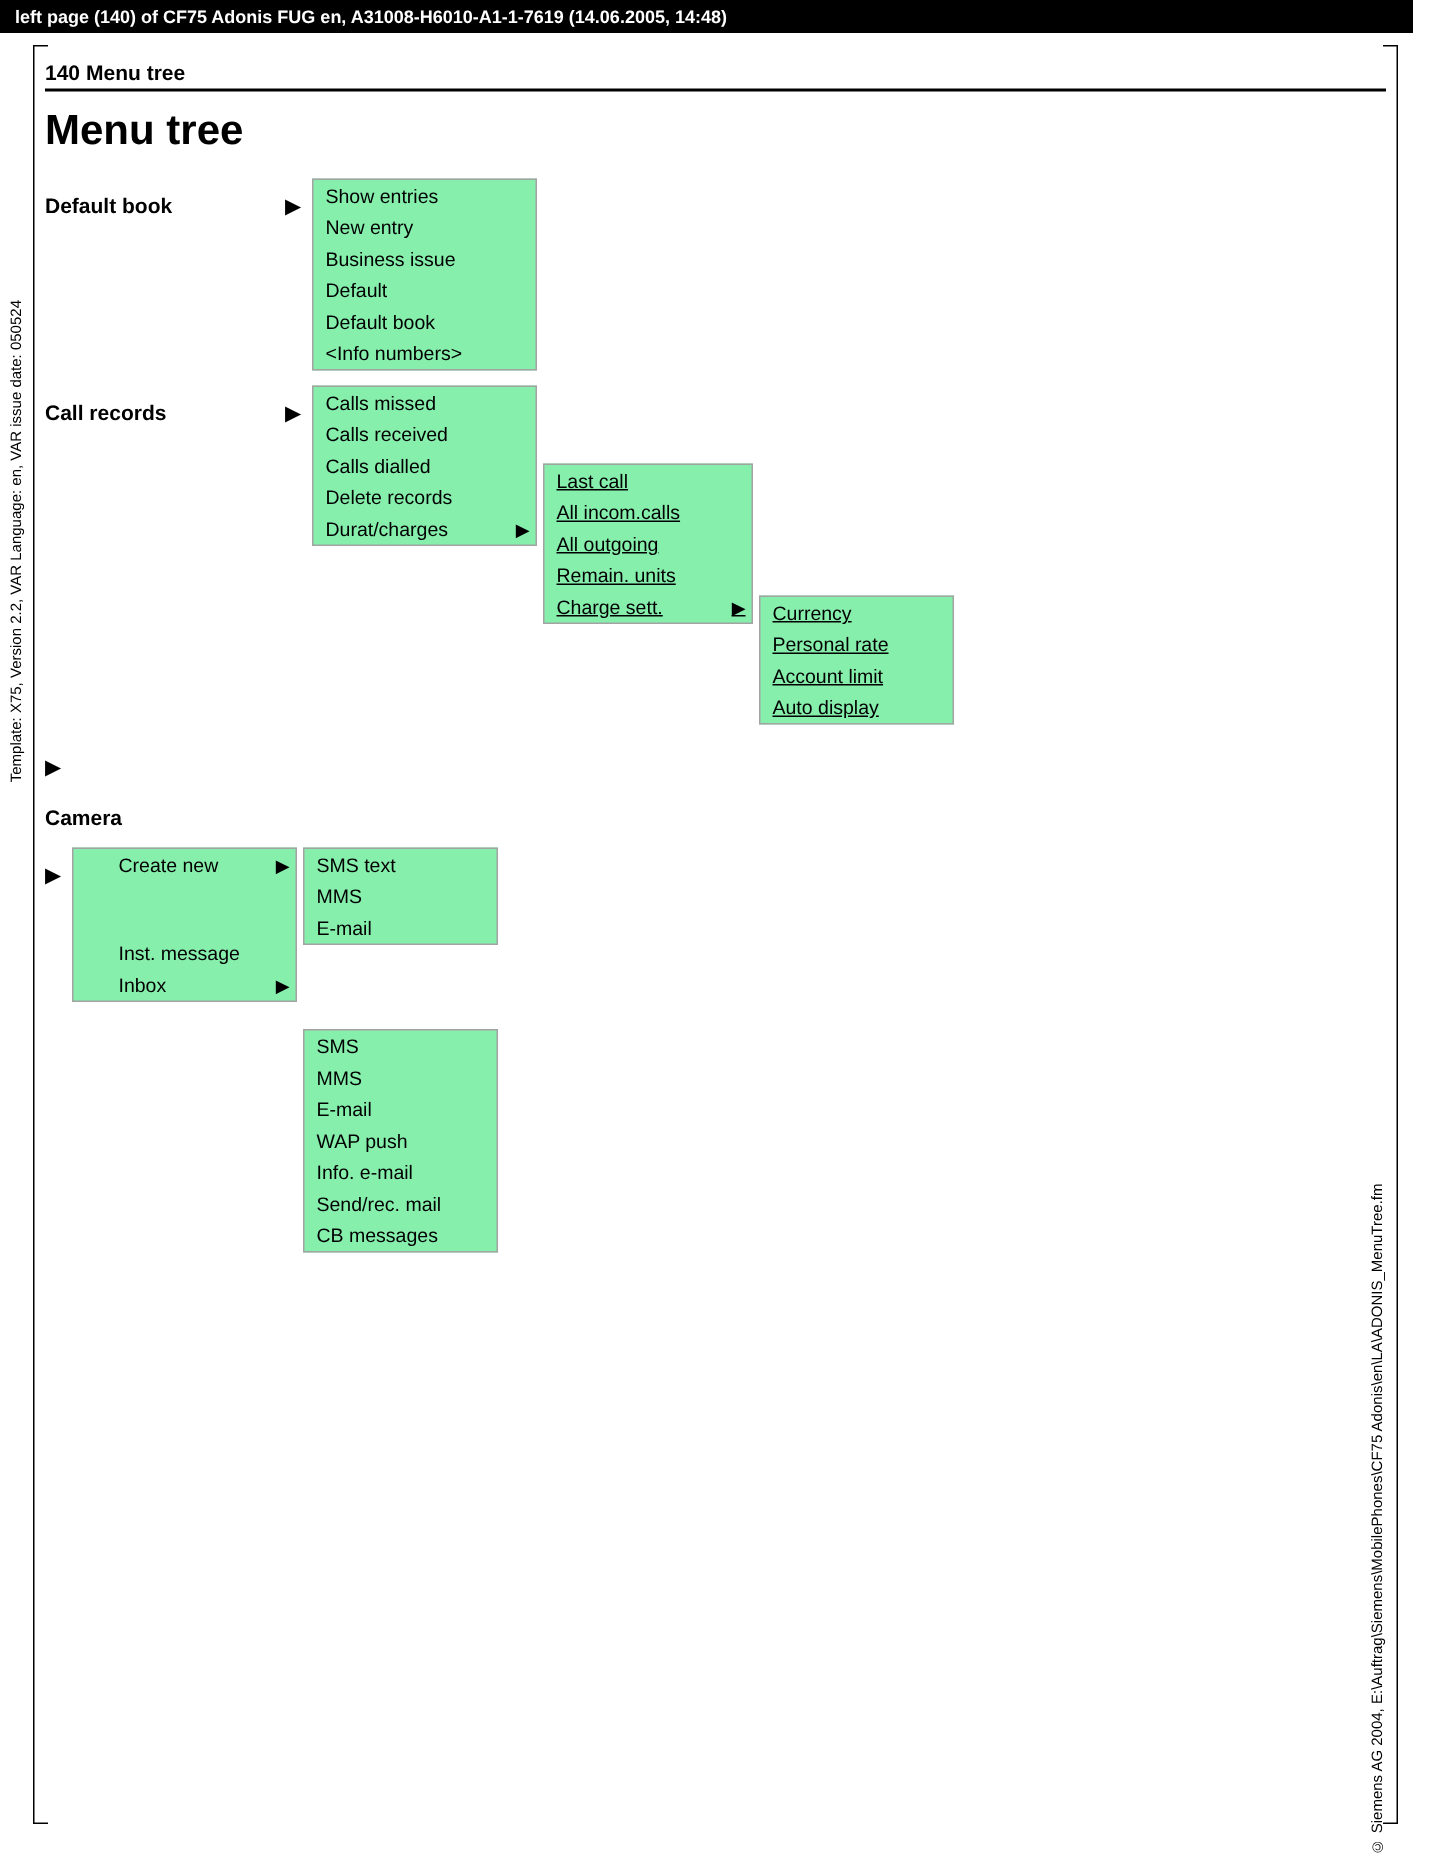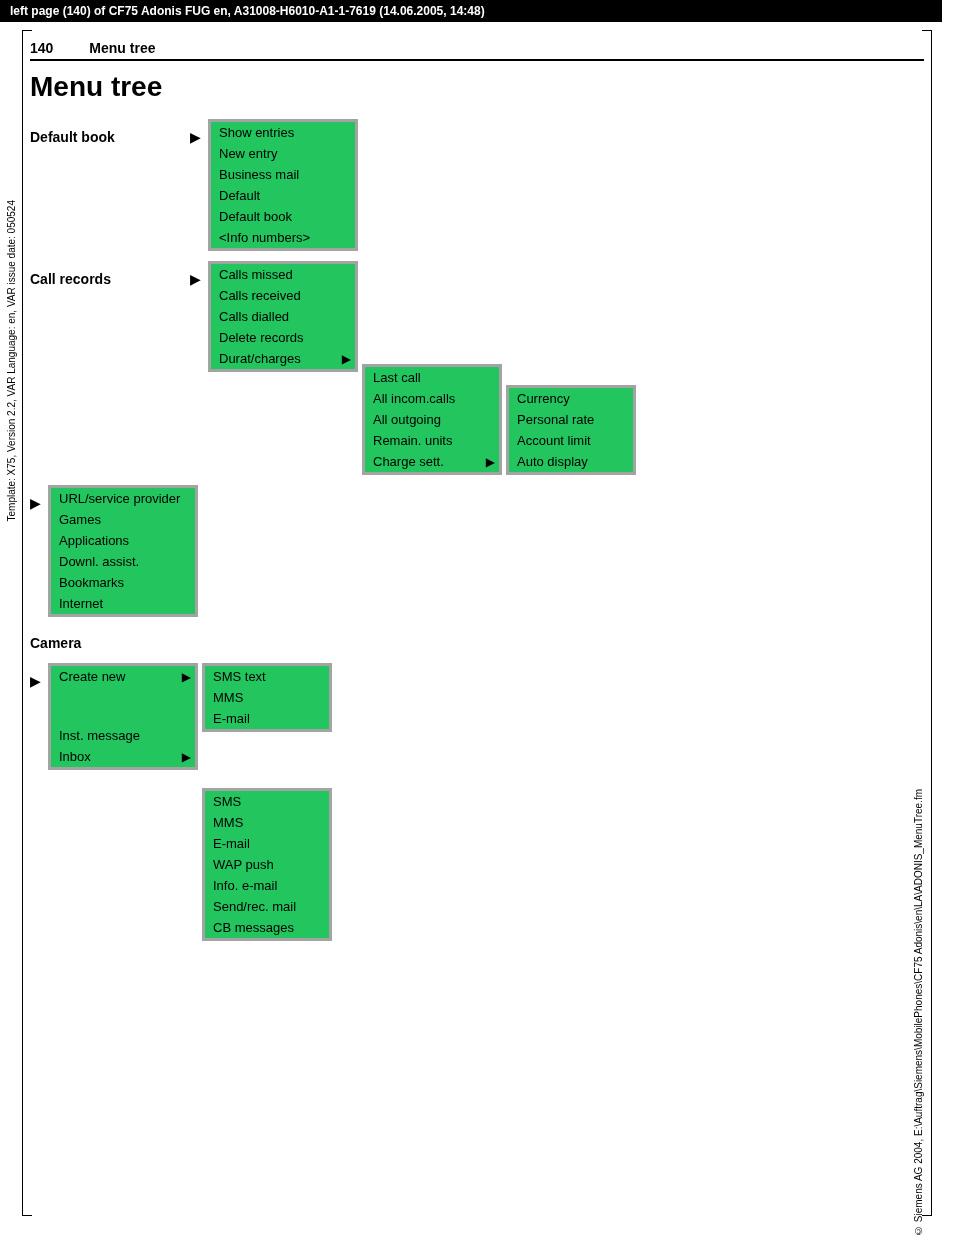--- a/index.html
+++ b/index.html
@@ -36,21 +36,21 @@
       top: 30px;
       left: 30px;
       right: 30px;
       bottom: 30px;
     }
 
     
     .page-header {
       display: flex;
       align-items: flex-start;
-      gap: 36px;
+      gap: 4px;
       margin-bottom: 4px;
       margin-top: 10px;
       padding-bottom: 3px;
       border-bottom: 2px solid #000;
     }
 
     .page-number {
       font-weight: bold;
       font-size: 14px;
     }
@@ -100,23 +100,23 @@
       width: 18px;
       min-width: 18px;
       font-size: 14px;
       display: flex;
       align-items: flex-start;
       padding-top: 10px;
     }
 
     
     .menu-box {
-      border: 3px solid #a3a3a3;
+      border: 1px solid #a3a3a3;
       min-width: 150px;
-      background: #22c55e;
+      background: #86efac;
     }
 
     .menu-box-item {
       padding: 3px 8px;
       font-size: 13px;
       border: none;
     }
 
     .menu-box-item-with-arrow {
       display: flex;
@@ -240,21 +240,21 @@
   <div class="menu-tree">
 
     <div class="tree-row">
       <div class="category-cell">
         <span>Default book</span>
       </div>
       <div class="arrow">▶</div>
       <div class="menu-box">
         <div class="menu-box-item">Show entries</div>
         <div class="menu-box-item">New entry</div>
-        <div class="menu-box-item">Business mail</div>
+        <div class="menu-box-item">Business issue</div>
         <div class="menu-box-item">Default</div>
         <div class="menu-box-item">Default book</div>
         <div class="menu-box-item">&lt;Info numbers&gt;</div>
       </div>
     </div>
 
     <div class="tree-row" style="margin-top:10px;">
       <div class="category-cell">
         <span>Call records</span>
       </div>
@@ -265,21 +265,21 @@
         <div class="menu-box-item">Calls received</div>
         <div class="menu-box-item">Calls dialled</div>
         <div class="menu-box-item">Delete records</div>
 
         <div class="menu-box-item-with-arrow">
           <span>Durat/charges</span>
           <span class="inline-arrow">▶</span>
         </div>
       </div>
 
-      <div style="display:flex;align-items:flex-end;margin-left:4px;margin-top:36px;">
+      <div style="display:flex;align-items:flex-start;margin-left:4px;margin-top:52px;text-decoration:underline;">
         <div class="menu-box" style="min-width:140px;">
           <div class="menu-box-item">Last call</div>
           <div class="menu-box-item">All incom.calls</div>
           <div class="menu-box-item">All outgoing</div>
           <div class="menu-box-item">Remain. units</div>
 
           <div class="menu-box-item-with-arrow">
             <span>Charge sett.</span>
             <span class="inline-arrow">▶</span>
           </div>
@@ -291,40 +291,32 @@
             <div class="menu-box-item">Personal rate</div>
             <div class="menu-box-item">Account limit</div>
             <div class="menu-box-item">Auto display</div>
           </div>
         </div>
       </div>
     </div>
 
     <div class="tree-row" style="margin-top:10px;">
       <div class="arrow">▶</div>
-      <div class="menu-box">
-        <div class="menu-box-item">URL/service provider</div>
-        <div class="menu-box-item">Games</div>
-        <div class="menu-box-item">Applications</div>
-        <div class="menu-box-item">Downl. assist.</div>
-        <div class="menu-box-item">Bookmarks</div>
-        <div class="menu-box-item">Internet</div>
-      </div>
     </div>
 
     <div class="tree-row" style="margin-top:8px;">
       <div class="category-cell">
         <span>Camera</span>
       </div>
     </div>
 
     <div class="tree-row" style="margin-top:4px;">
       <div class="arrow">▶</div>
 
-      <div class="menu-box" style="min-width:150px;">
+      <div class="menu-box" style="min-width:150px;padding-left:22px;">
 
         <div class="menu-box-item-with-arrow">
           <span>Create new</span>
           <span class="inline-arrow">▶</span>
         </div>
 
         <div style="height:38px;"></div>
         <div class="menu-box-item">Inst. message</div>
 
         <div class="menu-box-item-with-arrow">

